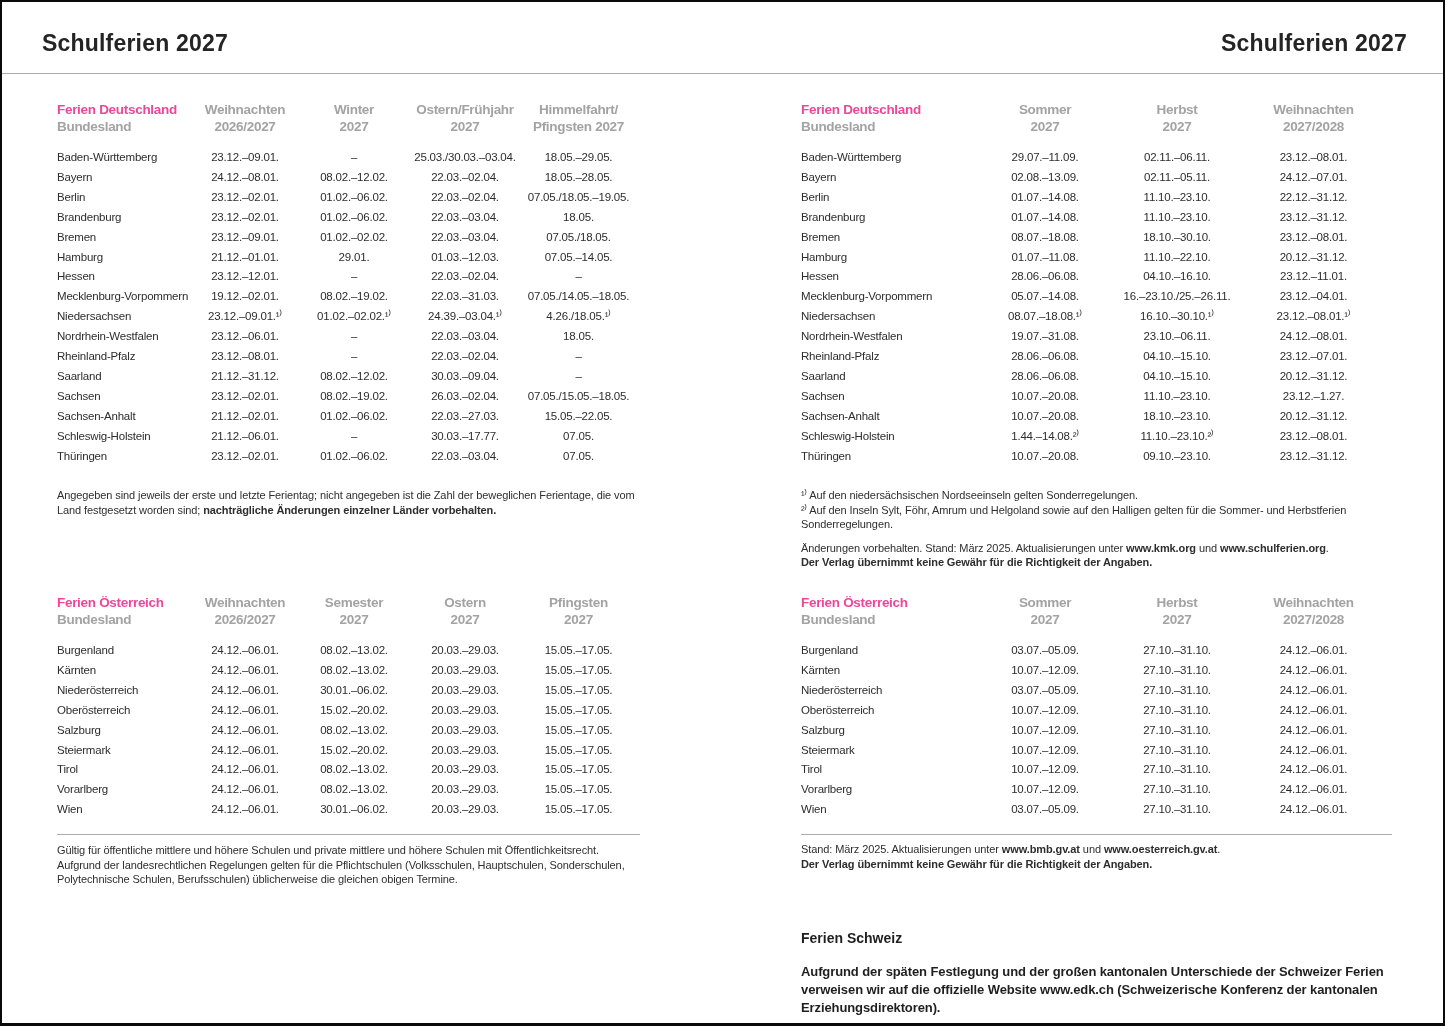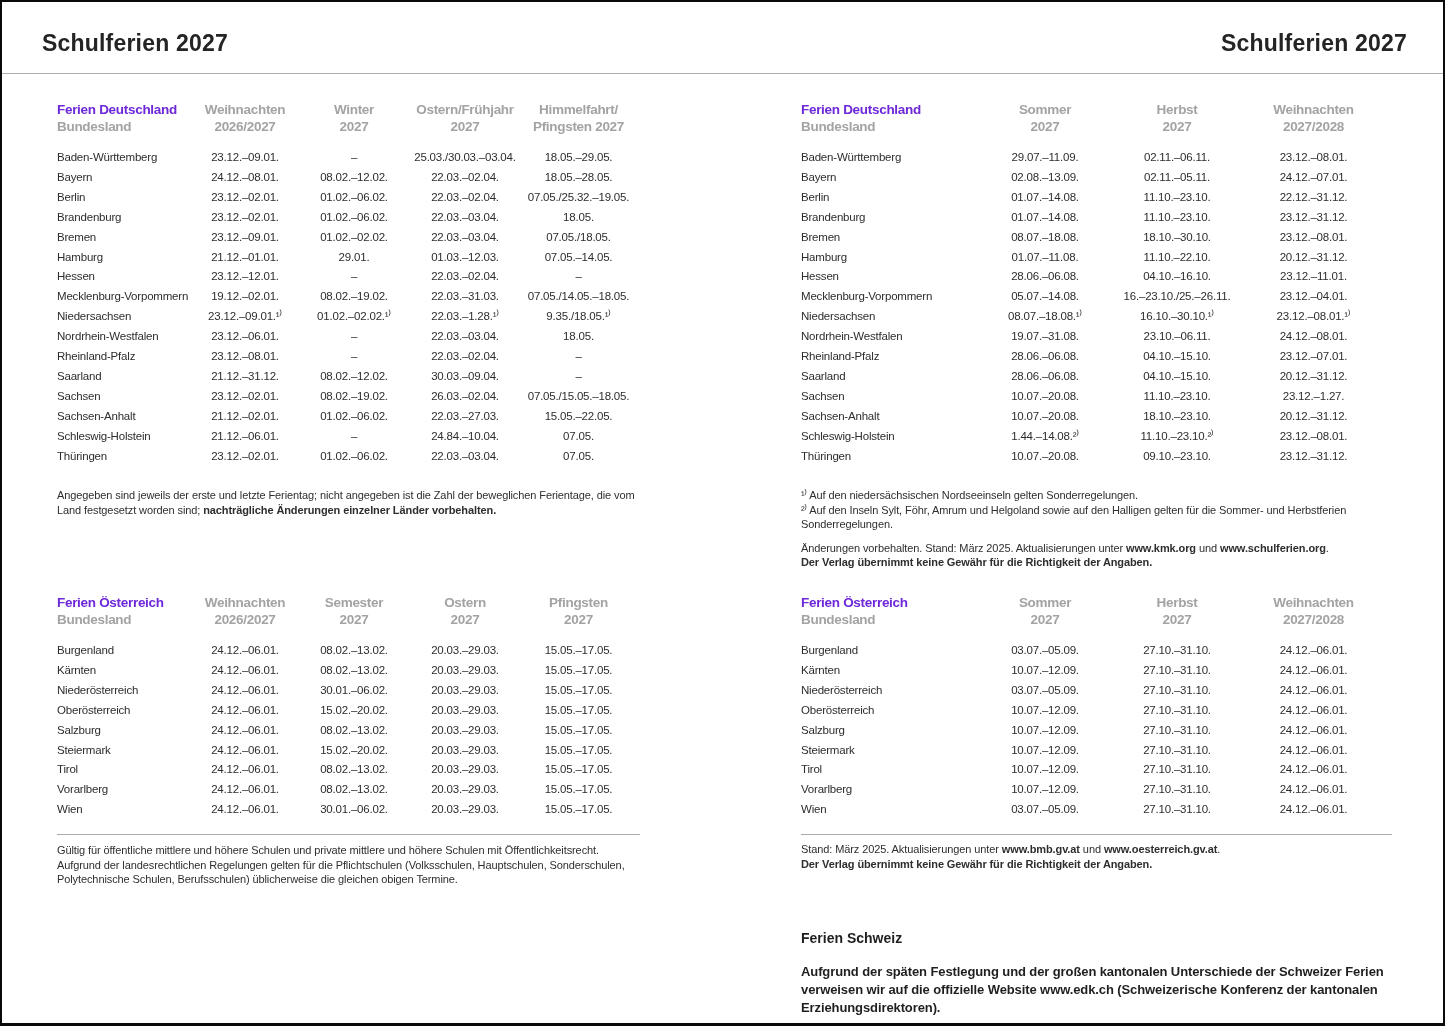--- a/index.html
+++ b/index.html
@@ -26,21 +26,21 @@
   .section{position:absolute;}
 
   table.holiday{border-collapse:collapse;table-layout:fixed;}
   table.holiday thead th{
     vertical-align:top;text-align:center;
     font-size:13.5px;font-weight:bold;line-height:17px;
     color:#a3a3a3;letter-spacing:-0.3px;
     padding:0 0 13px 0;
   }
   table.holiday thead th.land{text-align:left;}
-  .tbl-title{color:#6d28d9;}
+  .tbl-title{color:#ec4899;}
   .tbl-sub{color:#a3a3a3;}
   table.holiday tbody td{
     font-size:11.5px;color:#2d2d2d;letter-spacing:-0.2px;
     height:19.9px;line-height:19.9px;
     text-align:center;padding:0;white-space:nowrap;
     font-weight:normal;
   }
   table.holiday tbody td.land{text-align:left;}
 
   .note{font-size:11px;line-height:14.6px;color:#2e2e2e;letter-spacing:-0.1px;}
@@ -105,21 +105,21 @@
             <td>24.12.–08.01.</td>
             <td>08.02.–12.02.</td>
             <td>22.03.–02.04.</td>
             <td>18.05.–28.05.</td>
           </tr>
           <tr>
             <td class="land">Berlin</td>
             <td>23.12.–02.01.</td>
             <td>01.02.–06.02.</td>
             <td>22.03.–02.04.</td>
-            <td>07.05./25.32.–19.05.</td>
+            <td>07.05./18.05.–19.05.</td>
           </tr>
           <tr>
             <td class="land">Brandenburg</td>
             <td>23.12.–02.01.</td>
             <td>01.02.–06.02.</td>
             <td>22.03.–03.04.</td>
             <td>18.05.</td>
           </tr>
           <tr>
             <td class="land">Bremen</td>
@@ -146,22 +146,22 @@
             <td class="land">Mecklenburg-Vorpommern</td>
             <td>19.12.–02.01.</td>
             <td>08.02.–19.02.</td>
             <td>22.03.–31.03.</td>
             <td>07.05./14.05.–18.05.</td>
           </tr>
           <tr>
             <td class="land">Niedersachsen</td>
             <td>23.12.–09.01.¹⁾</td>
             <td>01.02.–02.02.¹⁾</td>
-            <td>22.03.–1.28.¹⁾</td>
-            <td>9.35./18.05.¹⁾</td>
+            <td>24.39.–03.04.¹⁾</td>
+            <td>4.26./18.05.¹⁾</td>
           </tr>
           <tr>
             <td class="land">Nordrhein-Westfalen</td>
             <td>23.12.–06.01.</td>
             <td>–</td>
             <td>22.03.–03.04.</td>
             <td>18.05.</td>
           </tr>
           <tr>
             <td class="land">Rheinland-Pfalz</td>
@@ -188,21 +188,21 @@
             <td class="land">Sachsen-Anhalt</td>
             <td>21.12.–02.01.</td>
             <td>01.02.–06.02.</td>
             <td>22.03.–27.03.</td>
             <td>15.05.–22.05.</td>
           </tr>
           <tr>
             <td class="land">Schleswig-Holstein</td>
             <td>21.12.–06.01.</td>
             <td>–</td>
-            <td>24.84.–10.04.</td>
+            <td>30.03.–17.77.</td>
             <td>07.05.</td>
           </tr>
           <tr>
             <td class="land">Thüringen</td>
             <td>23.12.–02.01.</td>
             <td>01.02.–06.02.</td>
             <td>22.03.–03.04.</td>
             <td>07.05.</td>
           </tr>
         </tbody>

